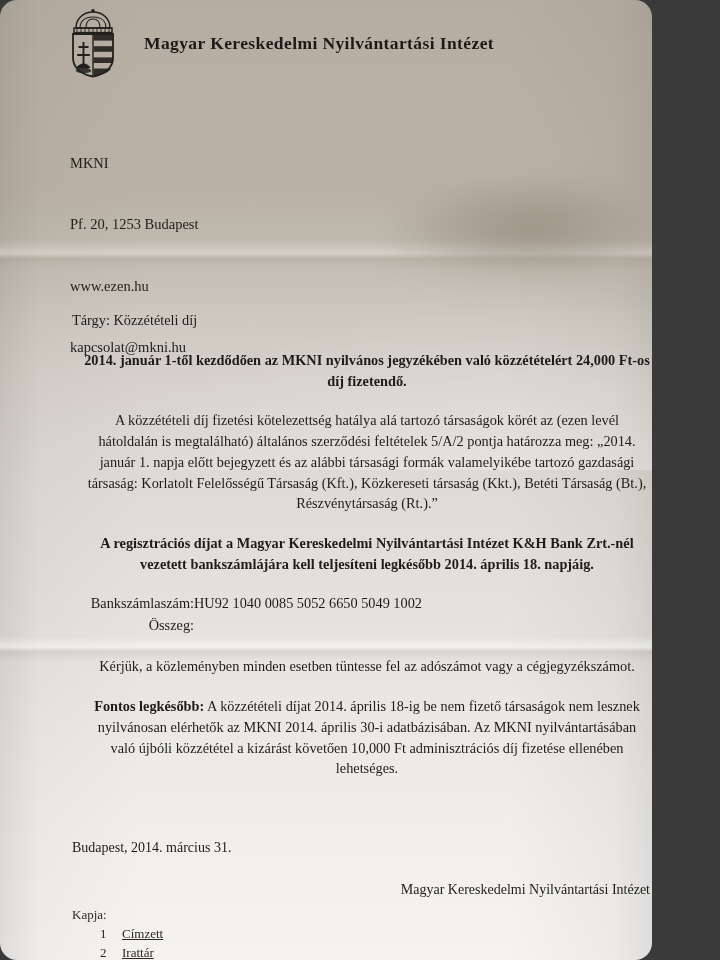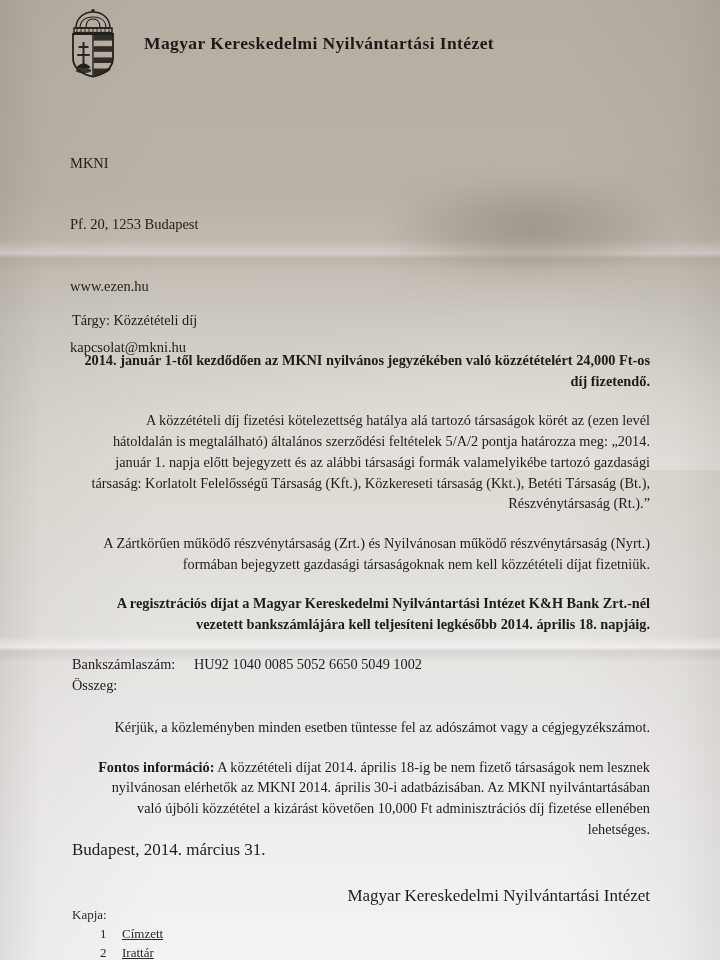--- a/index.html
+++ b/index.html
@@ -2,40 +2,41 @@
 <html><head>
 <meta charset="utf-8">
 <style>
   html, body {
     margin: 0;
     padding: 0;
     background: #3a3a3a;
   }
   .page {
     position: relative;
-    width: 720px;
+    width: 652px;
     height: 960px;
     overflow: hidden;
     font-family: "Liberation Serif", serif;
     color: #1d1c1a;
     
     background:
       linear-gradient(180deg,
         #b5ada1 0%,
         #b8b0a4 10%,
         #bab2a6 20%,
         #c2bcb2 27%,
         #cdc8c0 33%,
         #d6d2cb 40%,
         #dedbd5 50%,
         #e2e0db 60%,
         #e6e4e1 68%,
         #eceae8 78%,
         #f0efee 88%,
         #f4f3f2 100%);
+    border-radius: 17px;
   }
   
   .vignette-x {
     position: absolute; inset: 0; pointer-events: none;
     background: linear-gradient(90deg,
       rgba(90,84,74,0.14) 0%,
       rgba(90,84,74,0.04) 6%,
       rgba(255,255,255,0.0) 22%,
       rgba(255,255,255,0.0) 78%,
       rgba(90,84,74,0.05) 94%,
@@ -88,35 +89,35 @@
 
   
   .body-wrap {
     position: absolute; left: 72px; top: 312px; width: 578px;
   }
   .subject { font-size: 14.3px; margin: 0 0 21px 0; }
   p.para {
     margin: 0 0 19px 12px;
     font-size: 14.3px;
     line-height: 1.45;
-    text-align: right;
+    text-align: center;
   }
   p.bold { font-weight: 700; }
   .gap-lg { margin-bottom: 26px; }
 
   
   .pay-table { margin: 2px 0 20px 0; font-size: 14.3px; line-height: 1.5; }
   .pay-row { display: flex; }
-  .pay-label { width: 122px; flex: none; }
+  .pay-label { width: 122px; flex: none; text-align: right; }
   .pay-value { flex: 1; }
 
   
   .closing {
     position: absolute; left: 72px; top: 840px; width: 578px;
-    font-size: 17px;
+    font-size: 14px;
   }
   .sign-date { margin: 0; }
   .sign-org { margin: 26px 0 0 0; text-align: right; }
 
   
   .kapja {
     position: absolute; left: 72px; top: 906px;
     font-size: 13px; line-height: 1.42; color: #2a2825;
   }
   .kapja-title { margin: 0 0 1px 0; }
@@ -174,38 +175,37 @@
   </div>
 
   <div class="body-wrap">
 
     <p class="subject">Tárgy: Közzétételi díj</p>
 
     <p class="para bold gap-lg">2014. január 1-től kezdődően az MKNI nyilvános jegyzékében való közzétételért 24,000 Ft-os díj fizetendő.</p>
 
     <p class="para gap-lg">A közzétételi díj fizetési kötelezettség hatálya alá tartozó társaságok körét az (ezen levél hátoldalán is megtalálható) általános szerződési feltételek 5/A/2 pontja határozza meg: „2014. január 1. napja előtt bejegyzett és az alábbi társasági formák valamelyikébe tartozó gazdasági társaság: Korlatolt Felelősségű Társaság (Kft.), Közkereseti társaság (Kkt.), Betéti Társaság (Bt.), Részvénytársaság (Rt.).”</p>
 
-    <p class="para gap-lg">A Zártkörűen működő részvénytársaság (Zrt.) és Nyilvánosan működő részvénytársaság (Nyrt.) formában bejegyzett gazdasági társaságoknak nem kell közzétételi díjat fizetniük.</p>
 
     <p class="para bold gap-lg">A regisztrációs díjat a Magyar Kereskedelmi Nyilvántartási Intézet K&amp;H Bank Zrt.-nél vezetett bankszámlájára kell teljesíteni legkésőbb 2014. április 18. napjáig.</p>
 
     <div class="pay-table">
       <div class="pay-row">
         <span class="pay-label">Bankszámlaszám:</span>
         <span class="pay-value">HU92 1040 0085 5052 6650 5049 1002</span>
       </div>
       <div class="pay-row">
         <span class="pay-label">Összeg:</span>
       </div>
     </div>
 
     <p class="para gap-lg">Kérjük, a közleményben minden esetben tüntesse fel az adószámot vagy a cégjegyzékszámot.</p>
 
     <p class="para">
-      <b>Fontos információ:</b><span> A közzétételi díjat 2014. április 18-ig be nem fizető társaságok nem lesznek nyilvánosan elérhetők az MKNI 2014. április 30-i adatbázisában. Az MKNI nyilvántartásában való újbóli közzététel a kizárást követően 10,000 Ft adminisztrációs díj fizetése ellenében lehetséges.</span>
+      <b>Fontos legkésőbb:</b><span> A közzétételi díjat 2014. április 18-ig be nem fizető társaságok nem lesznek nyilvánosan elérhetők az MKNI 2014. április 30-i adatbázisában. Az MKNI nyilvántartásában való újbóli közzététel a kizárást követően 10,000 Ft adminisztrációs díj fizetése ellenében lehetséges.</span>
     </p>
   </div>
 
   <div class="closing">
     <p class="sign-date">Budapest, 2014. március 31.</p>
     <p class="sign-org">Magyar Kereskedelmi Nyilvántartási Intézet</p>
   </div>
 
   <div class="kapja">
     <p class="kapja-title">Kapja:</p>

